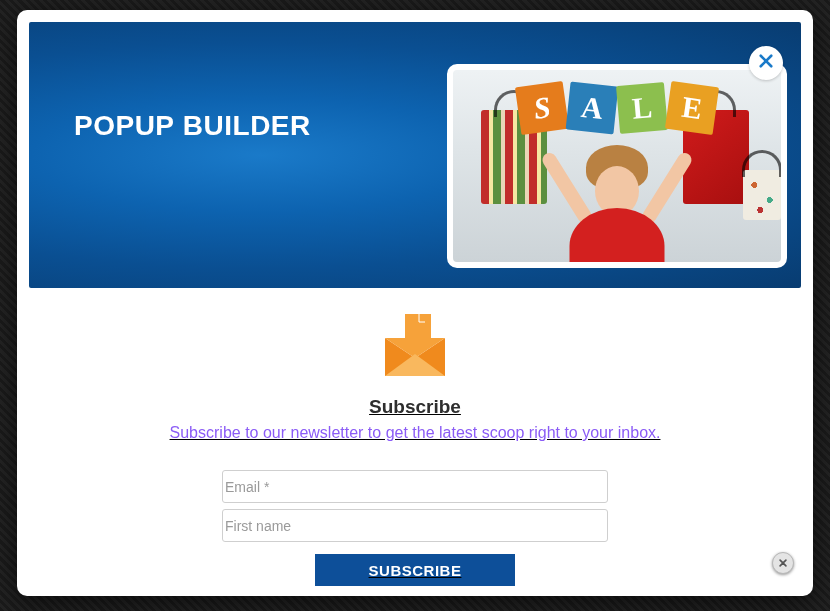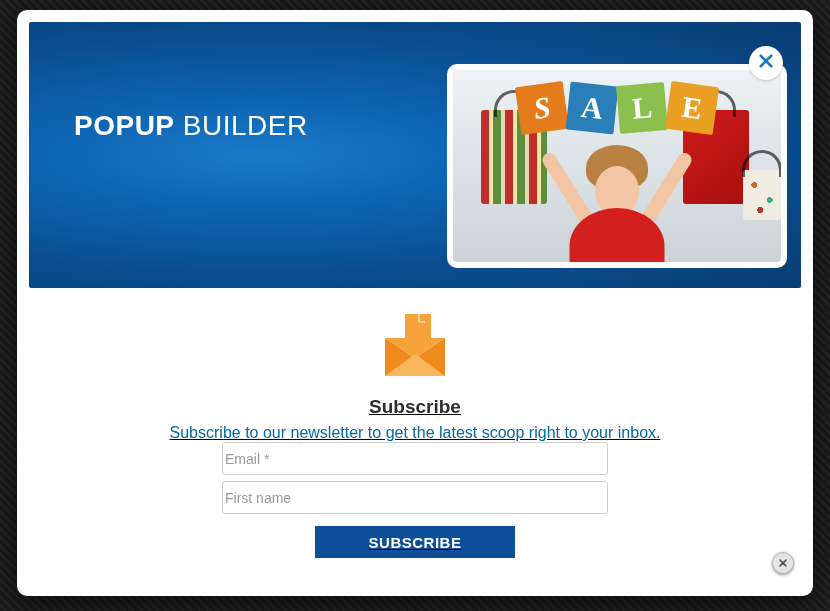--- a/index.html
+++ b/index.html
@@ -32,21 +32,21 @@
   }
   .brand {
     position: absolute;
     left: 45px;
     top: 88px;
     color: #fff;
     font-size: 28px;
     letter-spacing: 0.5px;
   }
   .brand .bold { font-weight: 700; }
-  .brand .light { font-weight: 400; }
+  .brand .light { font-weight: 700; }
   .promo {
     position: absolute;
     right: 14px;
     top: 42px;
     width: 340px;
     height: 204px;
     background: linear-gradient(180deg, #eef2f4 0%, #dfe5e8 40%, #ccd3d7 100%);
     border: 6px solid #fff;
     border-radius: 10px;
     overflow: hidden;
@@ -186,21 +186,22 @@
     margin-bottom: 10px;
   }
   .subscribe-title {
     font-size: 19px;
     font-weight: 700;
     color: #2e2e2e;
     margin-bottom: 6px;
   }
   .subscribe-desc {
     font-size: 16px;
-    color: #0369a1;
+    color: #8b5cf6;
+    margin-bottom: 28px;
   }
   .form {
     width: 386px;
     margin: 0 auto;
   }
   .field {
     width: 100%;
     height: 33px;
     border: 1px solid #cfcfcf;
     border-radius: 3px;

